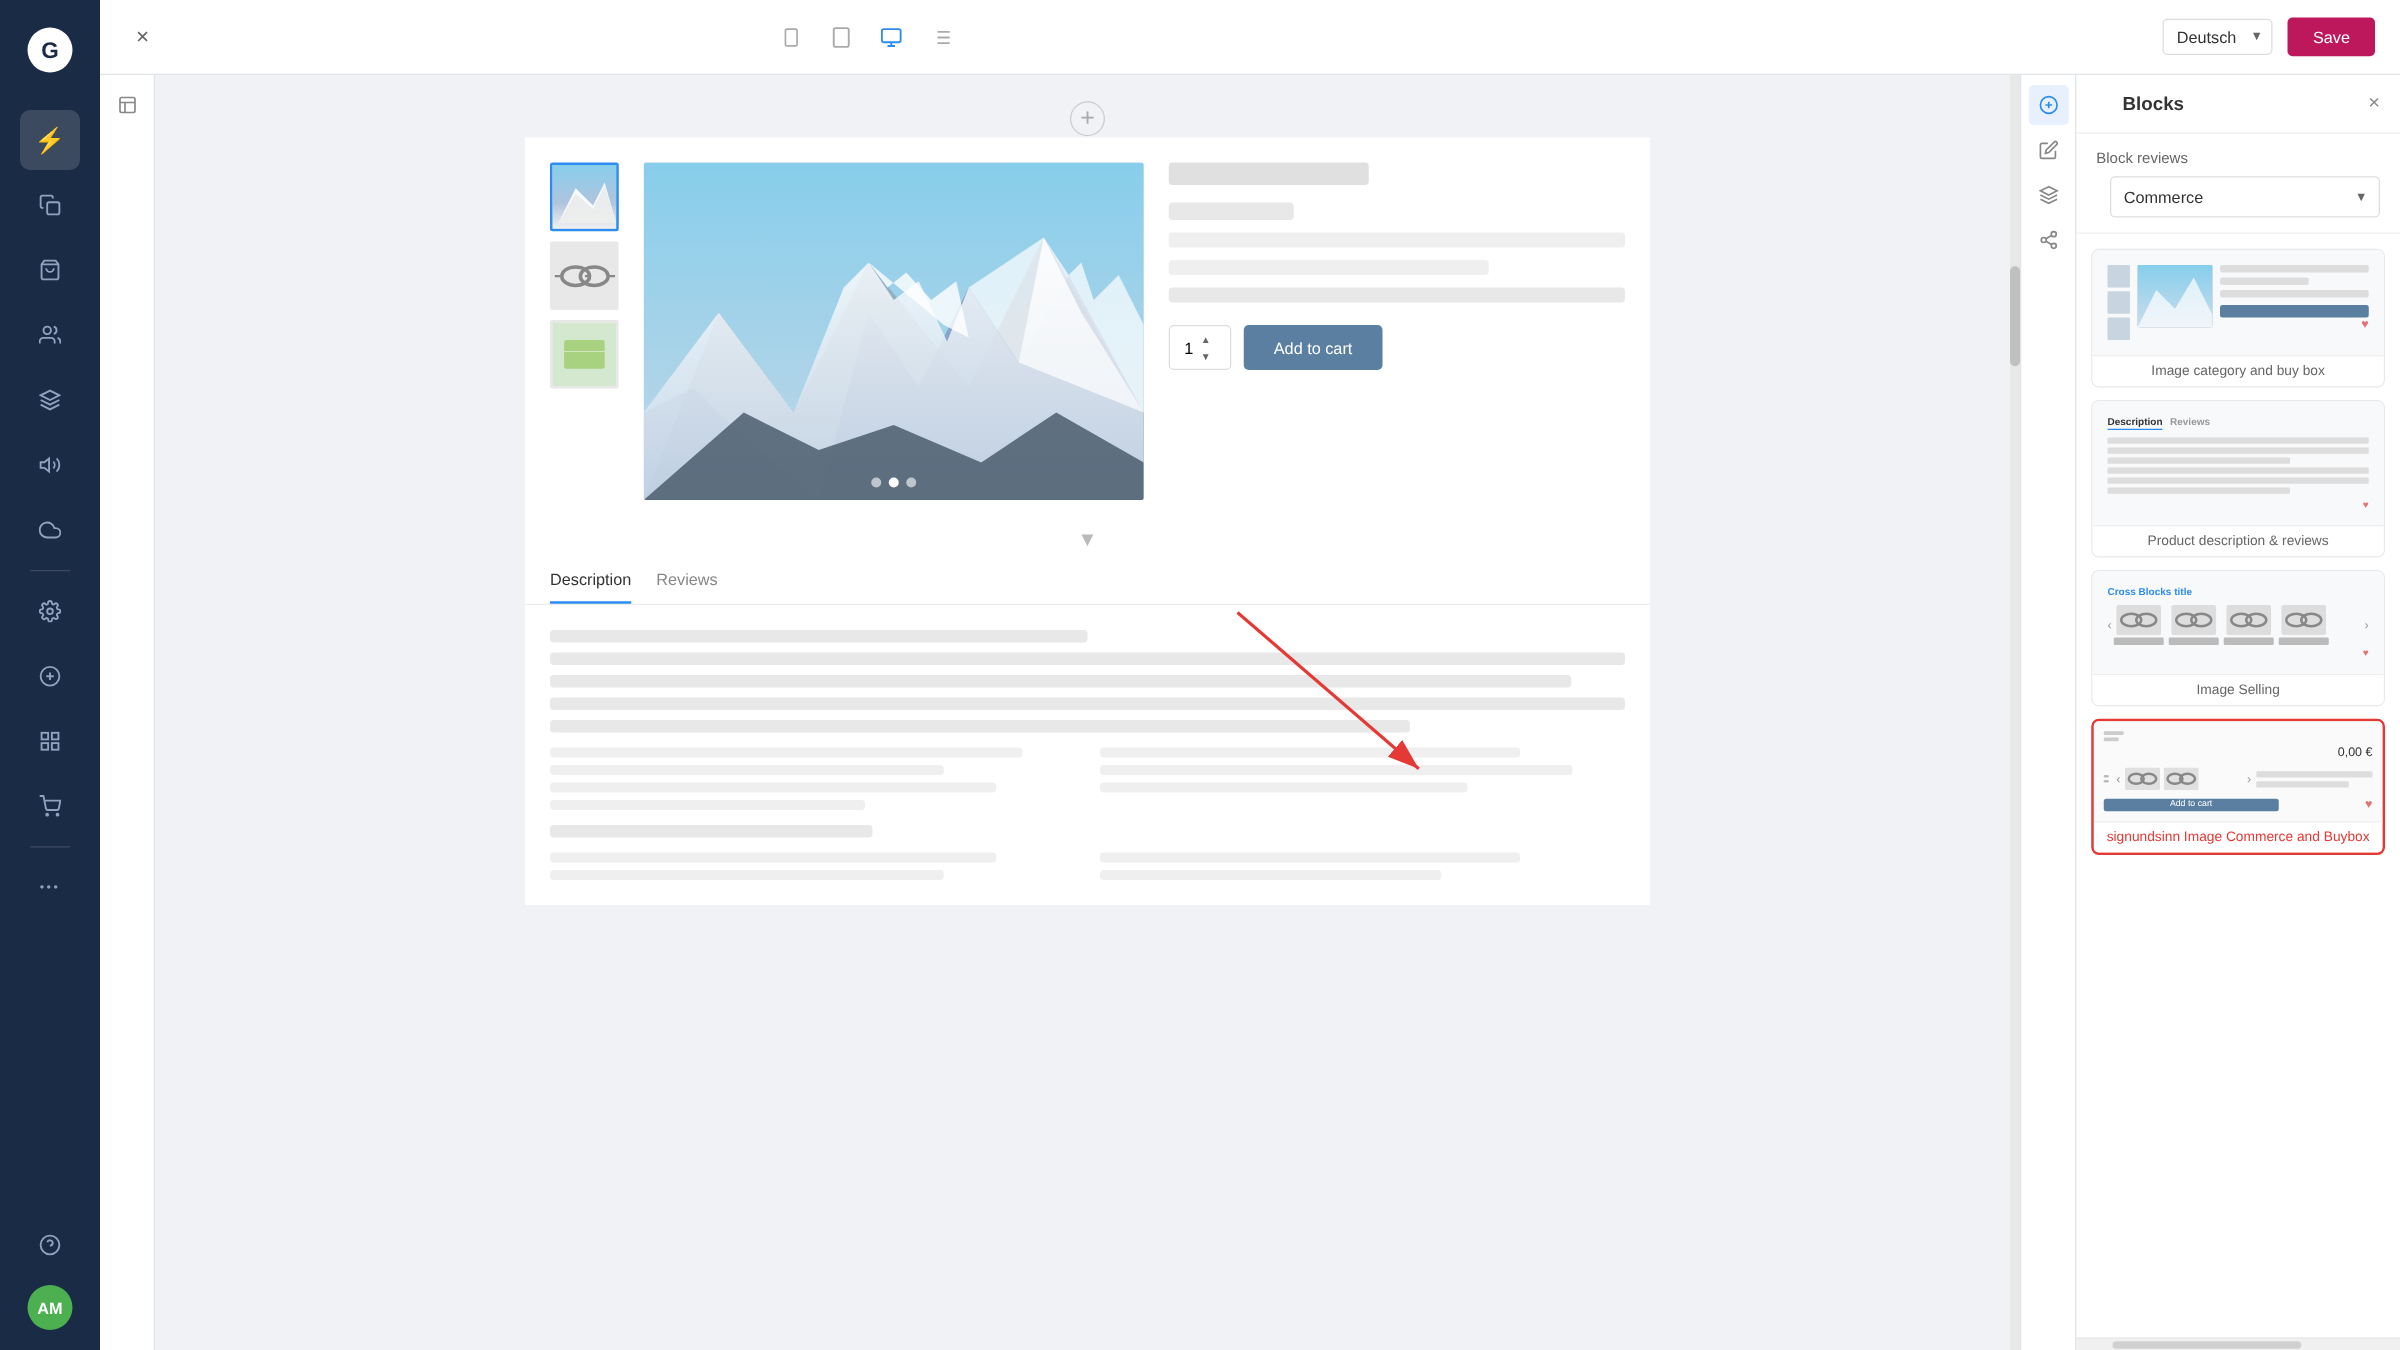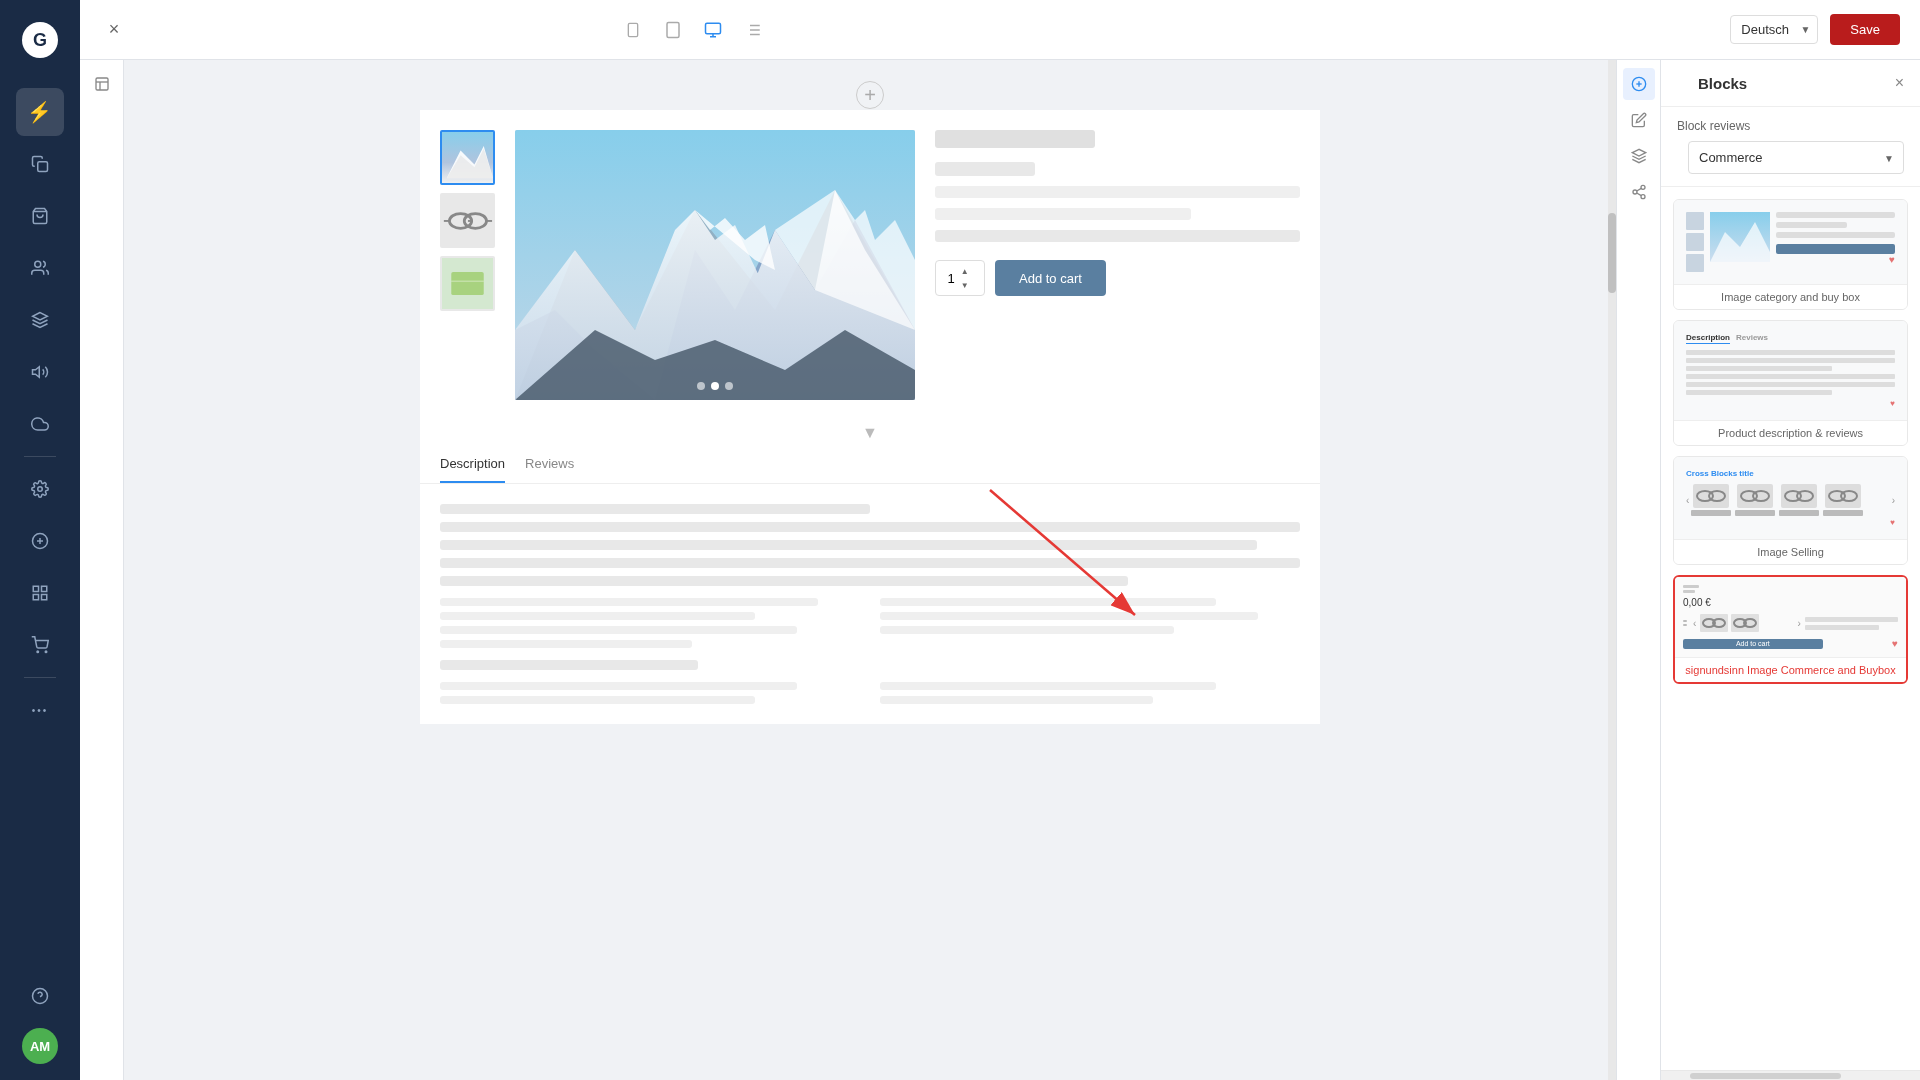--- a/index.html
+++ b/index.html
@@ -25,21 +25,21 @@
     .topbar { height: 60px; background: #fff; display: flex; align-items: center; padding: 0 20px; gap: 16px; border-bottom: 1px solid #e0e3e8; z-index: 10; }
     .topbar-close { width: 28px; height: 28px; display: flex; align-items: center; justify-content: center; cursor: pointer; color: #666; font-size: 18px; }
     .topbar-title { font-size: 14px; color: #333; flex: 1; }
     .topbar-device-icons { display: flex; gap: 8px; align-items: center; margin: 0 auto; }
     .device-icon { width: 32px; height: 32px; display: flex; align-items: center; justify-content: center; cursor: pointer; color: #aaa; font-size: 18px; border-radius: 4px; }
     .device-icon.active { color: #2d8cf0; }
     .topbar-right { display: flex; align-items: center; gap: 12px; margin-left: auto; }
     .lang-select { border: 1px solid #ddd; border-radius: 4px; padding: 6px 28px 6px 10px; font-size: 13px; color: #333; background: #fff; appearance: none; cursor: pointer; }
     .lang-wrapper { position: relative; display: flex; align-items: center; }
     .lang-arrow { position: absolute; right: 8px; color: #666; font-size: 10px; pointer-events: none; }
-    .save-btn { background: #b91c1c; color: #fff; border: none; border-radius: 4px; padding: 8px 20px; font-size: 13px; cursor: pointer; font-weight: 500; }
+    .save-btn { background: #be185d; color: #fff; border: none; border-radius: 4px; padding: 8px 20px; font-size: 13px; cursor: pointer; font-weight: 500; }
 
     
     .canvas-toolbar { width: 44px; background: #fff; display: flex; flex-direction: column; align-items: center; padding: 8px 0; gap: 4px; border-right: 1px solid #e0e3e8; }
     .canvas-tool { width: 32px; height: 32px; display: flex; align-items: center; justify-content: center; cursor: pointer; color: #888; border-radius: 4px; font-size: 16px; }
     .add-block-top { width: 600px; height: 30px; display: flex; align-items: center; justify-content: center; color: #aaa; cursor: pointer; font-size: 20px; }
 
     
     .product-section { display: flex; padding: 20px; gap: 20px; }
     .product-thumbnails { display: flex; flex-direction: column; gap: 8px; width: 55px; }
     .thumbnail { width: 55px; height: 55px; background: #e8e8e8; border: 2px solid transparent; border-radius: 2px; overflow: hidden; cursor: pointer; }
@@ -575,21 +575,21 @@
             </div>
             <div class="block-card-label">Image Selling</div>
           </div>
 
           <div class="block-card selected">
             <div class="block-card-preview" style="background:#fafafa; padding:8px;">
               <div style="display:flex; flex-direction:column; gap:2px; margin-bottom:4px; width:20px;">
                 <div style="height:3px;background:#ccc;border-radius:1px;width:16px;"></div>
                 <div style="height:3px;background:#ccc;border-radius:1px;width:12px;"></div>
               </div>
-              <div style="text-align:left; font-size:10px; color:#333; margin-bottom:6px;">0,00 €</div>
+              <div style="text-align:right; font-size:10px; color:#333; margin-bottom:6px;">0,00 €</div>
               <div style="display:flex; align-items:center; gap:4px;">
                 <div style="display:flex;flex-direction:column;gap:2px;margin-right:2px;">
                   <div style="width:4px;height:2px;background:#bbb;border-radius:1px;"></div>
                   <div style="width:4px;height:2px;background:#bbb;border-radius:1px;"></div>
                 </div>
                 <span style="color:#999;font-size:10px;">‹</span>
                 <div style="display:flex; gap:3px; align-items:center; flex:1;">
                   <svg width="28" height="18" viewBox="0 0 28 18">
                       <rect width="28" height="18" fill="#e0e0e0" rx="1"></rect>
                       <ellipse cx="9" cy="9" rx="6" ry="4" fill="none" stroke="#888" stroke-width="2"></ellipse>

